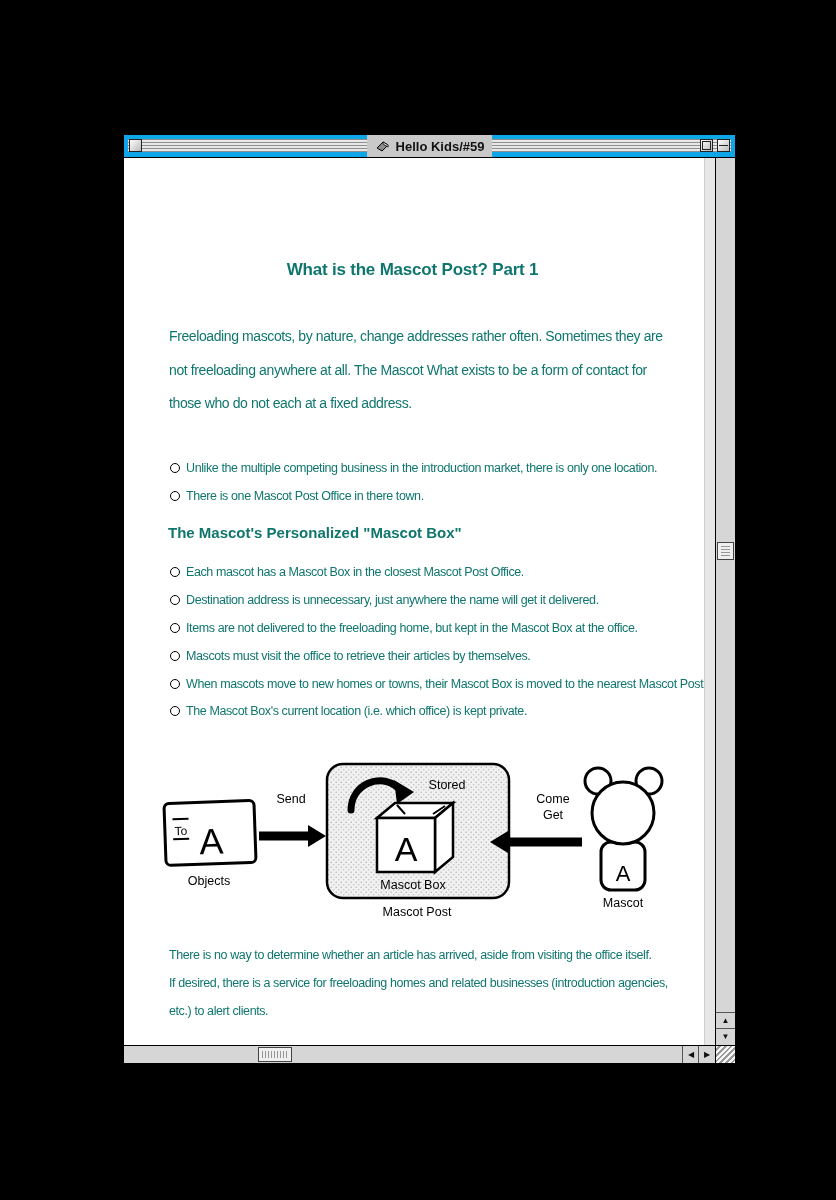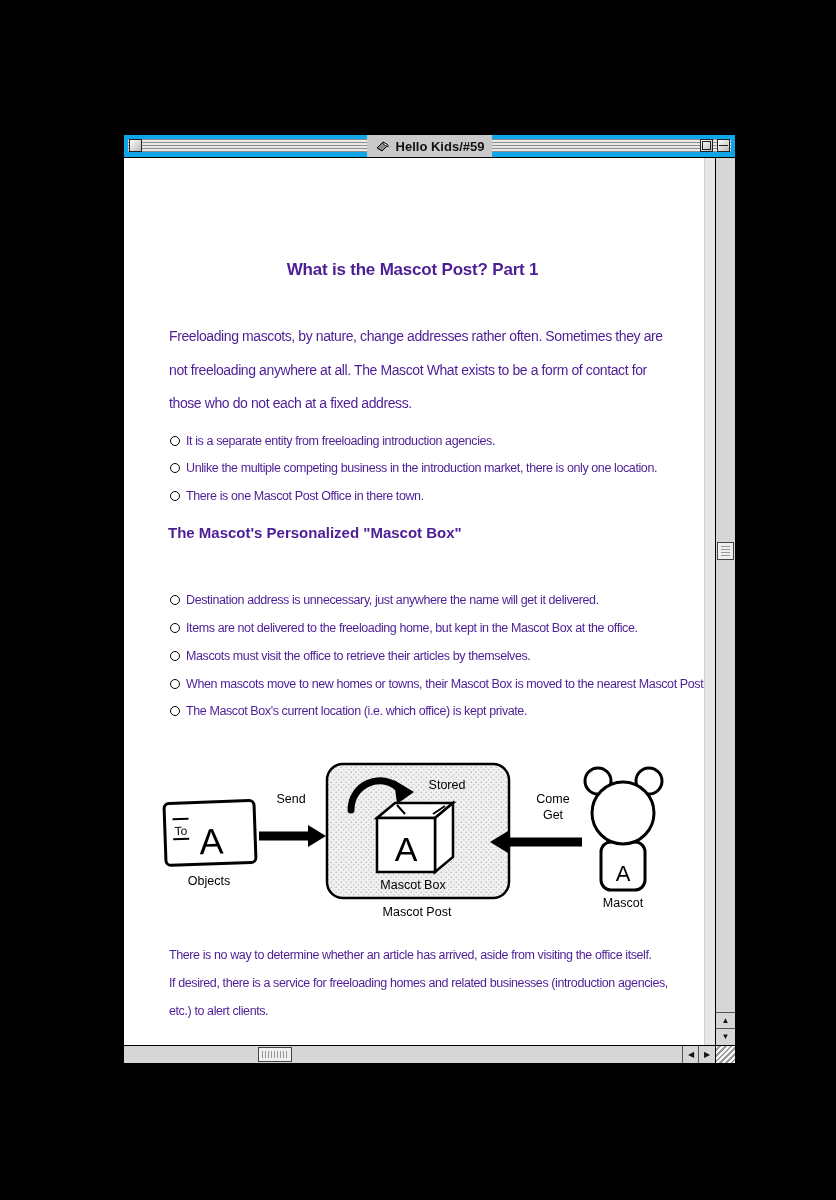--- a/index.html
+++ b/index.html
@@ -67,21 +67,21 @@
   }
   .hbtn.left{right:16px;} .hbtn.right{right:0;}
   .growbox{
     position:absolute;right:0;bottom:0;width:20px;height:18px;box-sizing:border-box;
     border-left:1px solid #000;border-top:1px solid #000;
     background:repeating-linear-gradient(135deg,#f7f7f7 0 2px,#9a9a9a 2px 4px);
   }
   
   .docarea{
     position:absolute;left:0;top:23px;right:20px;bottom:18px;background:#fff;
-    overflow:hidden;color:#4c1d95;
+    overflow:hidden;color:#0f766e;
   }
   .page-edge{position:absolute;top:0;bottom:0;right:0;width:10px;background:#e7e7e7;border-left:1px solid #cfcfcf;}
   .heading{position:absolute;top:102px;left:0;right:14px;text-align:center;
     font-weight:bold;font-size:17px;letter-spacing:-0.2px;white-space:nowrap;}
   .line{position:absolute;left:45px;white-space:nowrap;}
   .intro{font-size:14px;letter-spacing:-0.4px;}
   .footerline{font-size:12.5px;letter-spacing:-0.4px;}
   .subheading{position:absolute;left:44px;top:366px;font-weight:bold;font-size:15px;white-space:nowrap;}
   .bullet{position:absolute;left:46px;display:flex;align-items:center;gap:6px;
     white-space:nowrap;font-size:12.5px;letter-spacing:-0.4px;}
@@ -114,35 +114,35 @@
   </div>
 
   <div class="docarea">
 
     <div class="heading">What is the Mascot Post?  Part 1</div>
 
     <div class="line intro" style="top:170px">Freeloading mascots, by nature, change addresses rather often.  Sometimes they are</div>
     <div class="line intro" style="top:204px">not freeloading anywhere at all.  The Mascot What exists to be a form of contact for</div>
     <div class="line intro" style="top:237px">those who do not  each at a fixed address.</div>
 
-    <div class="bullet" style="top:276px">
-        <span class="dot"></span>
-        <span>It is a separate entity from freeloading introduction agencies.</span>
-      </div>
     <div class="bullet" style="top:303px">
         <span class="dot"></span>
         <span>Unlike the multiple competing business in the introduction market, there is only one location.</span>
       </div>
     <div class="bullet" style="top:331px">
         <span class="dot"></span>
         <span>There is one Mascot Post Office in there town.</span>
       </div>
 
     <div class="subheading">The Mascot's Personalized "Mascot Box"</div>
 
+    <div class="bullet" style="top:407px">
+        <span class="dot"></span>
+        <span>Each mascot has a Mascot Box in the closest Mascot Post Office.</span>
+      </div>
     <div class="bullet" style="top:435px">
         <span class="dot"></span>
         <span>Destination address is unnecessary, just anywhere the name will get it delivered.</span>
       </div>
     <div class="bullet" style="top:463px">
         <span class="dot"></span>
         <span>Items are not delivered to the freeloading home, but kept in the Mascot Box at the office.</span>
       </div>
     <div class="bullet" style="top:491px">
         <span class="dot"></span>

